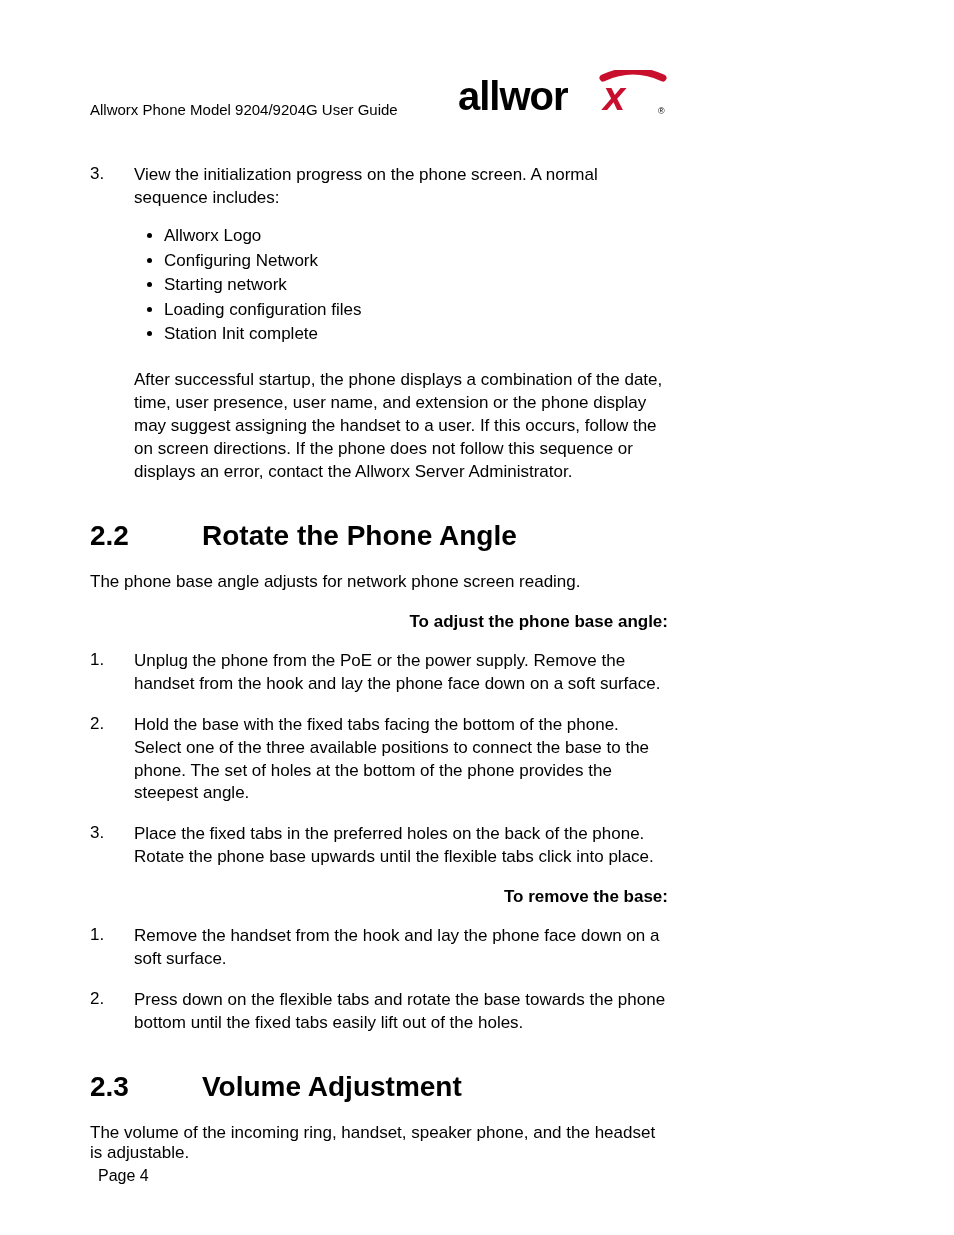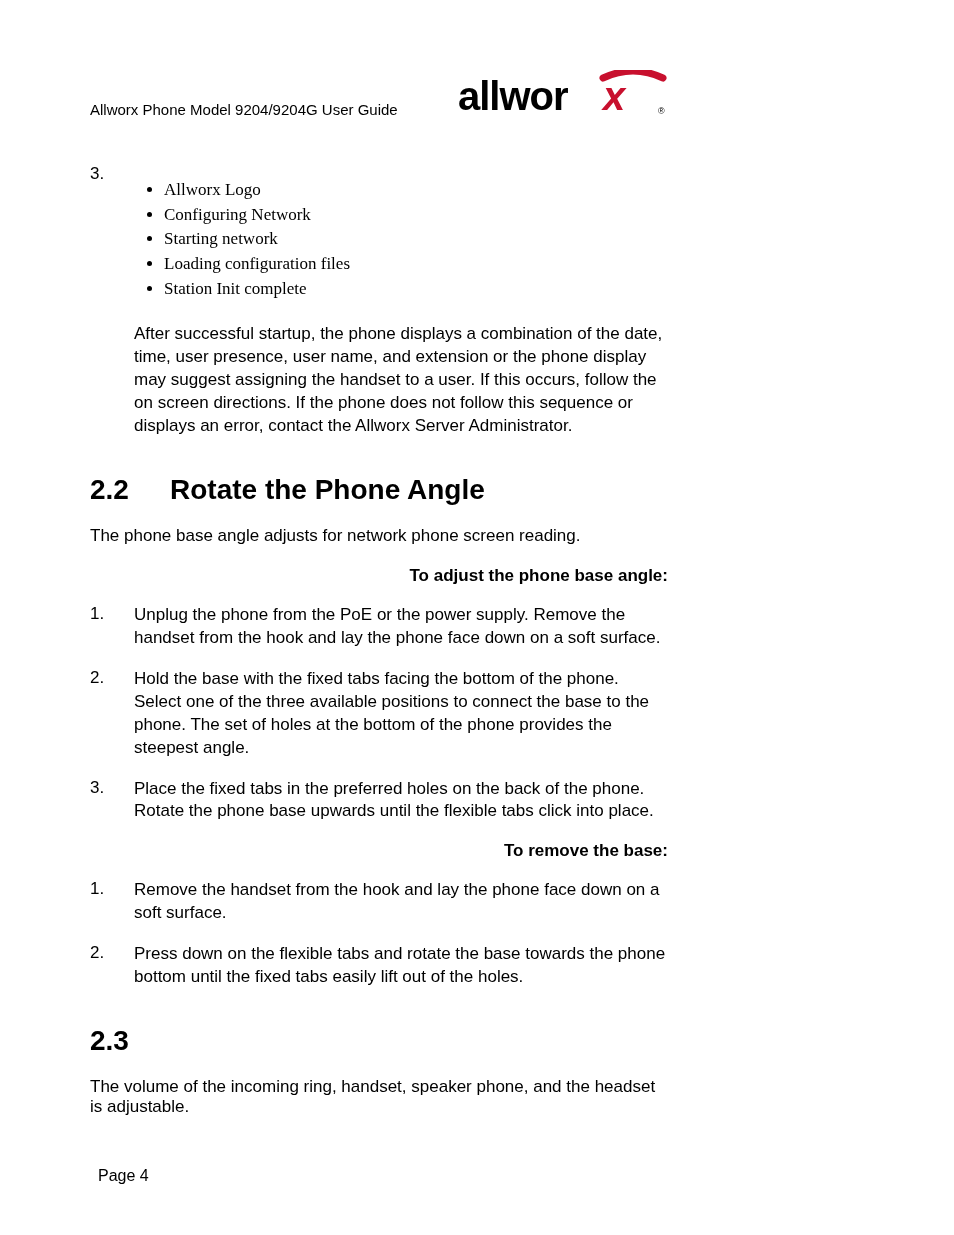--- a/index.html
+++ b/index.html
@@ -5,23 +5,23 @@
   * { box-sizing: border-box; margin: 0; padding: 0; }
   html, body { width: 954px; height: 1235px; background: #fff; font-family: Arial, Helvetica, sans-serif; color: #000; }
   .page { position: relative; width: 758px; height: 1235px; padding: 70px 90px 60px 90px; }
   .header-row { display: flex; justify-content: space-between; align-items: flex-end; margin-bottom: 40px; }
   .header-title { font-size: 15px; color: #000; padding-bottom: 6px; }
   .logo { width: 210px; height: 50px; }
   .ol-num { display: flex; margin-bottom: 18px; }
   .ol-marker { width: 44px; flex: 0 0 44px; font-size: 17px; }
   .ol-body { flex: 1; font-size: 17px; line-height: 1.35; }
   .bullets { margin: 14px 0 16px 30px; }
-  .bullets li { list-style: disc; font-size: 17px; line-height: 1.45; margin-left: 0; font-family: Liberation Serif, serif; }
+  .bullets li { list-style: disc; font-size: 17px; line-height: 1.45; margin-left: 0; }
   .para { font-size: 17px; line-height: 1.35; margin-top: 22px; }
-  h2.section { font-size: 28px; font-weight: bold; margin-top: 36px; margin-bottom: 20px; display: flex; }
+  h2.section { font-size: 28px; font-weight: bold; margin-top: 36px; margin-bottom: 20px; display: flex; gap: 32px; }
   h2.section .num { width: 80px; flex: 0 0 80px; }
   .intro { font-size: 17px; margin-bottom: 20px; }
   .subhead { font-size: 17px; font-weight: bold; margin: 16px 0 18px 0; text-align: right; }
   .steps .ol-num { margin-bottom: 18px; }
   .footer { position: absolute; left: 98px; right: 90px; bottom: 50px; display: flex; justify-content: space-between; font-size: 16px; }
   .footer-right { text-align: right; line-height: 1.4; }
 </style>
 </head>
 <body>
 
@@ -35,20 +35,21 @@
         <text x="0" y="40" font-family="Arial, Helvetica, sans-serif" font-size="40" font-weight="bold" fill="#000" letter-spacing="-1">allwor</text>
         <text x="145" y="40" font-family="Arial, Helvetica, sans-serif" font-size="40" font-weight="bold" font-style="italic" fill="#c8102e">x</text>
         <text x="200" y="44" font-size="9" fill="#000">®</text>
       </svg>
     </div>
   </div>
 
   <div class="ol-num">
     <div class="ol-marker">3.</div>
     <div class="ol-body">
+      <div>View the initialization progress on the phone screen. A normal sequence includes:</div>
       <ul class="bullets">
         <li>Allworx Logo</li>
         <li>Configuring Network</li>
         <li>Starting network</li>
         <li>Loading configuration files</li>
         <li>Station Init complete</li>
       </ul>
       <div class="para">After successful startup, the phone displays a combination of the date, time, user presence, user name, and extension or the phone display may suggest assigning the handset to a user. If this occurs, follow the on screen directions. If the phone does not follow this sequence or displays an error, contact the Allworx Server Administrator.</div>
     </div>
   </div>
@@ -85,20 +86,21 @@
       <div class="ol-body">Remove the handset from the hook and lay the phone face down on a soft surface.</div>
     </div>
     <div class="ol-num">
       <div class="ol-marker">2.</div>
       <div class="ol-body">Press down on the flexible tabs and rotate the base towards the phone bottom until the fixed tabs easily lift out of the holes.</div>
     </div>
   </div>
 
   <h2 class="section">
     <span class="num">2.3</span>
+    <span>Volume Adjustment</span>
   </h2>
 
   <div class="intro">The volume of the incoming ring, handset, speaker phone, and the headset is adjustable.</div>
 
   <div class="footer">
     <div>Page 4</div>
   </div>
 
 </div>
 

